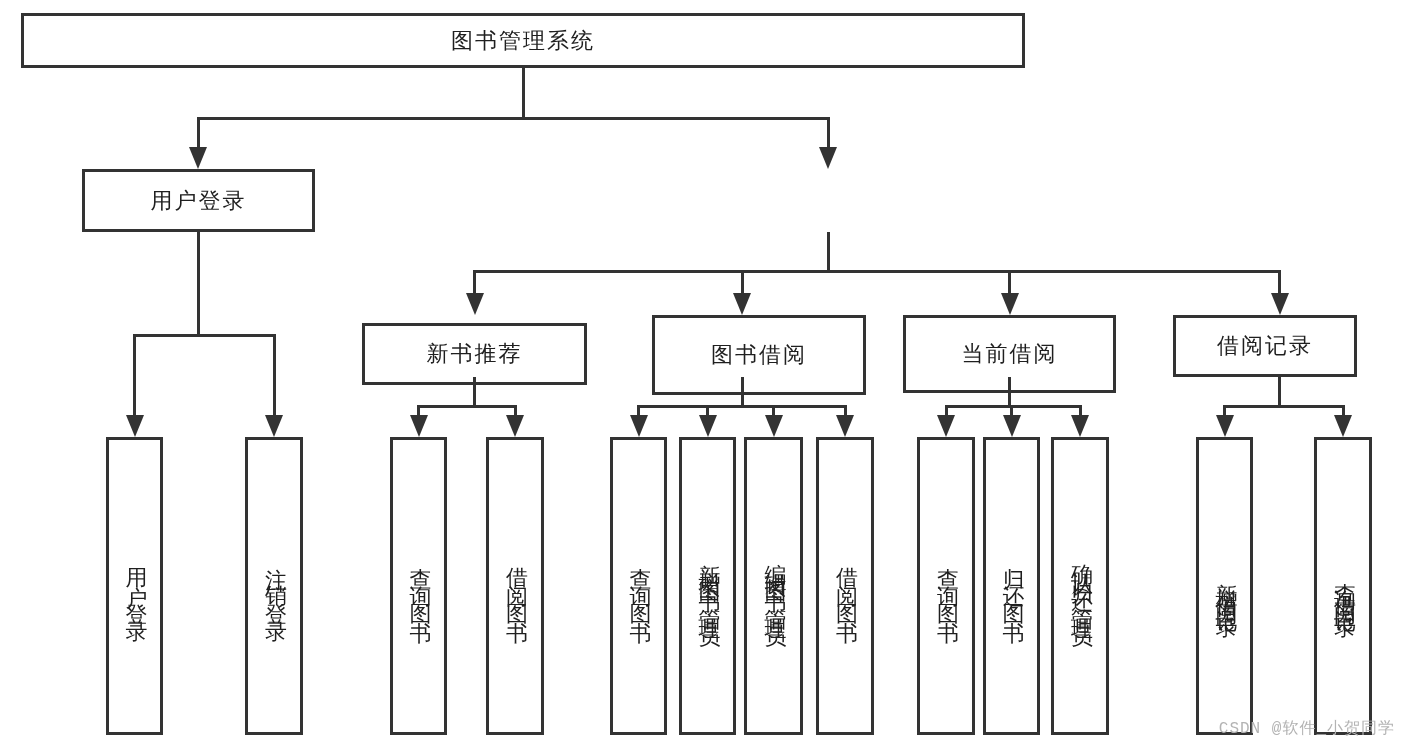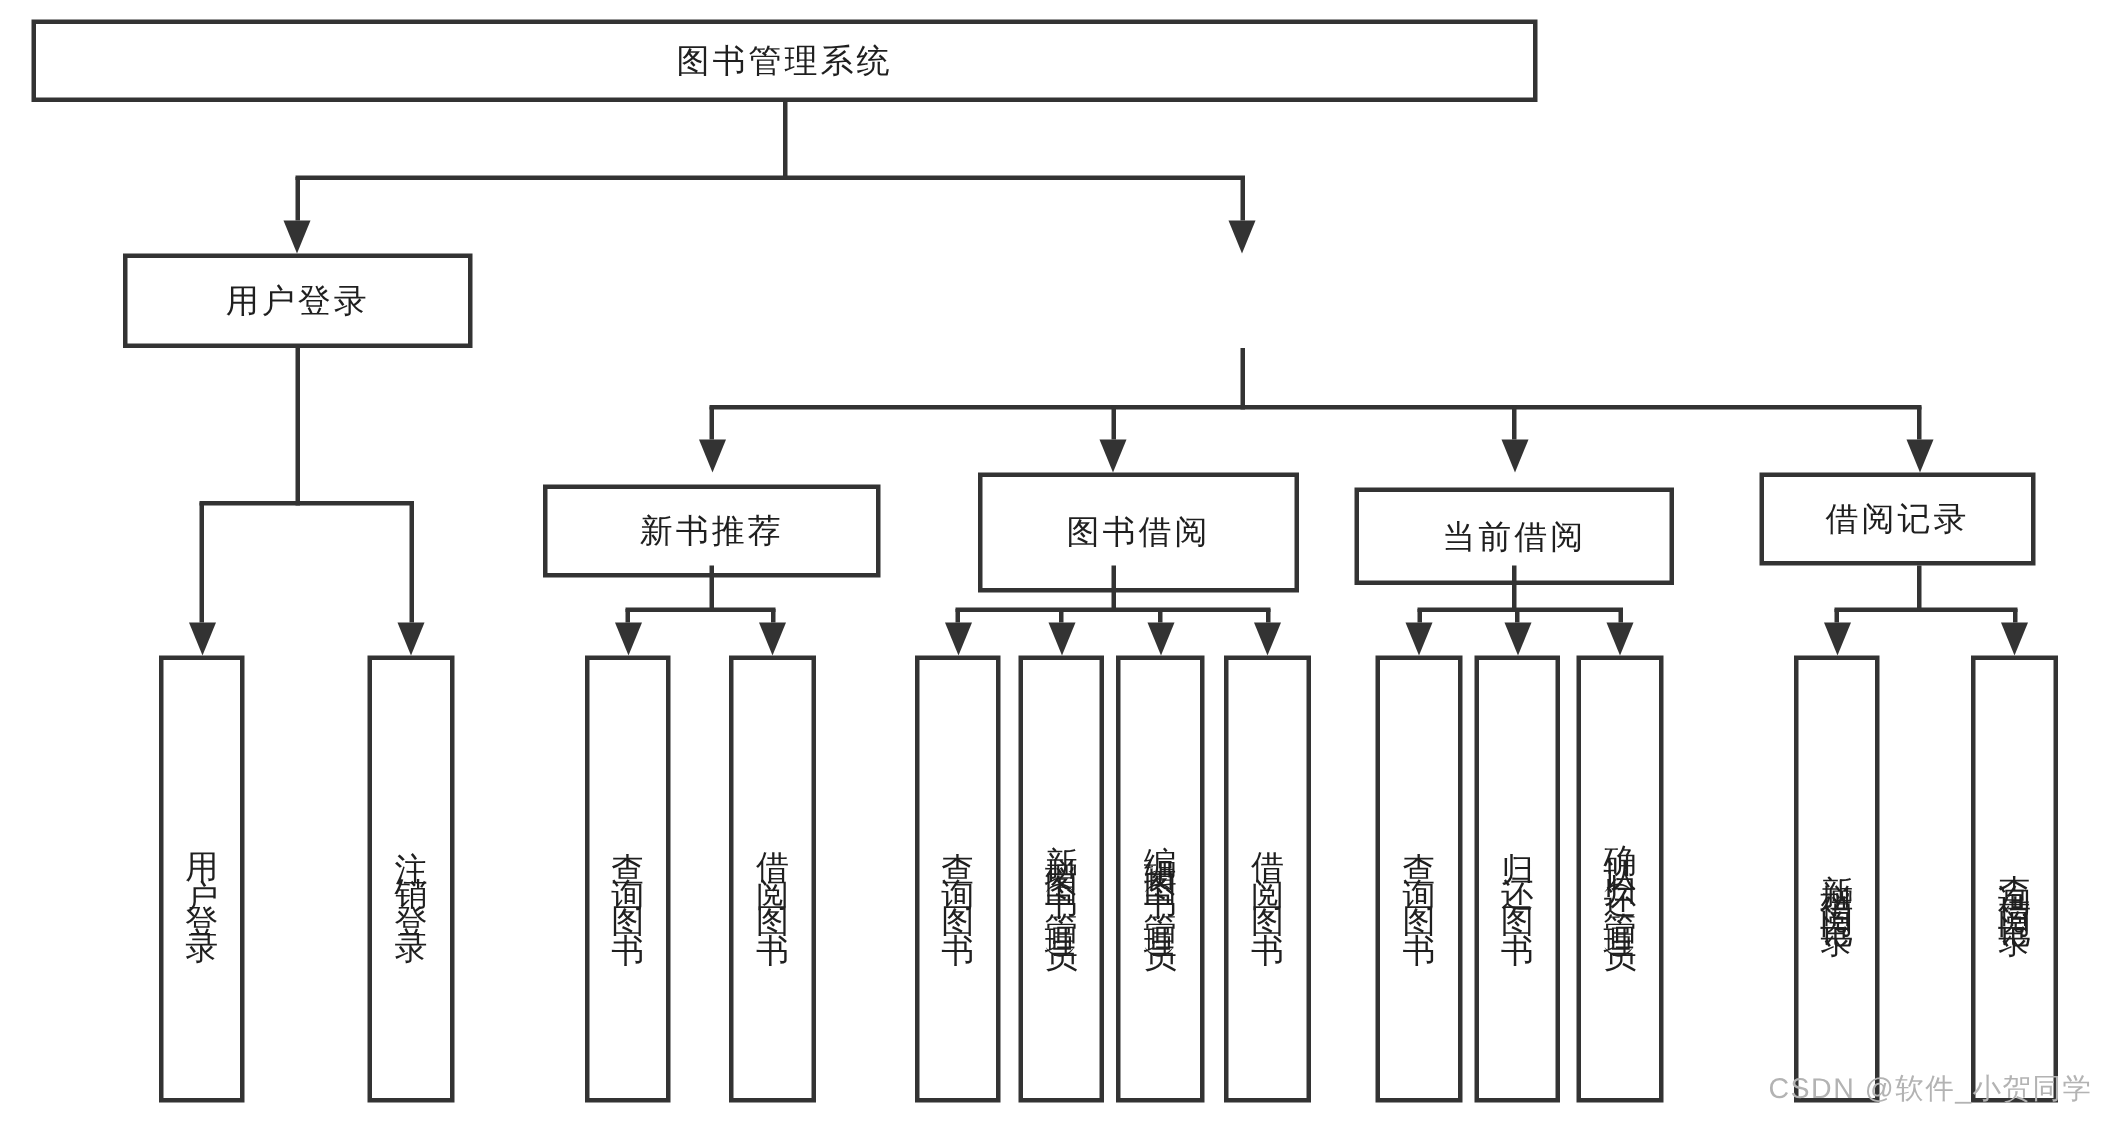--- a/index.html
+++ b/index.html
@@ -1,18 +1,18 @@
 <!DOCTYPE html>
 <html><head>
 <meta charset="utf-8">
 <style>
   html,body{margin:0;padding:0;background:#ffffff;}
   .canvas{
     position:relative;width:1405px;height:747px;background:#ffffff;
-    font-family:Liberation Sans, sans-serif;color:#1f1f1f;overflow:hidden;
+    font-family:Liberation Mono, monospace;color:#1f1f1f;overflow:hidden;
   }
   .box{
     position:absolute;box-sizing:border-box;border:3px solid #333333;background:#ffffff;
     display:flex;align-items:center;justify-content:center;
   }
   .box .label{font-size:22px;letter-spacing:2px;white-space:nowrap;color:#1f1f1f;}
   .leaf .label{
     writing-mode:vertical-rl;text-orientation:mixed;white-space:normal;
     line-height:1;letter-spacing:18px;
   }
@@ -20,21 +20,21 @@
   .leaf.sp9 .label{letter-spacing:9px;}
   .vline{position:absolute;width:3px;background:#333333;}
   .hline{position:absolute;height:3px;background:#333333;}
   .arrow{position:absolute;width:3px;background:#333333;}
   .arrow::after{
     content:"";position:absolute;top:100%;left:50%;transform:translateX(-50%);
     width:0;height:0;border-left:9px solid transparent;border-right:9px solid transparent;
     border-top:22px solid #333333;
   }
   .watermark{
-    position:absolute;right:10px;bottom:8px;font-size:19px;color:#b3b3b3;
+    position:absolute;right:10px;bottom:8px;font-size:16px;color:#b3b3b3;
     letter-spacing:1px;z-index:5;white-space:nowrap;
   }
 </style>
 </head>
 <body>
 
 <div class="canvas">
 
   <div class="box" style="left:21px;top:13px;width:1004px;height:55px">
     <span class="label">图书管理系统</span>
@@ -43,21 +43,21 @@
   <div class="box" style="left:82px;top:169px;width:233px;height:63px">
     <span class="label">用户登录</span>
   </div>
 
   <div class="box" style="left:362px;top:323px;width:225px;height:62px">
     <span class="label">新书推荐</span>
   </div>
   <div class="box" style="left:652px;top:315px;width:214px;height:80px">
     <span class="label">图书借阅</span>
   </div>
-  <div class="box" style="left:903px;top:325px;width:213px;height:65px">
+  <div class="box" style="left:903px;top:315px;width:213px;height:78px">
     <span class="label">当前借阅</span>
   </div>
   <div class="box" style="left:1173px;top:315px;width:184px;height:62px">
     <span class="label">借阅记录</span>
   </div>
 
   <div class="box leaf" style="left:106px;top:437px;width:57px;height:298px">
     <span class="label">用户登录</span>
   </div>
   <div class="box leaf" style="left:245px;top:437px;width:58px;height:298px">

